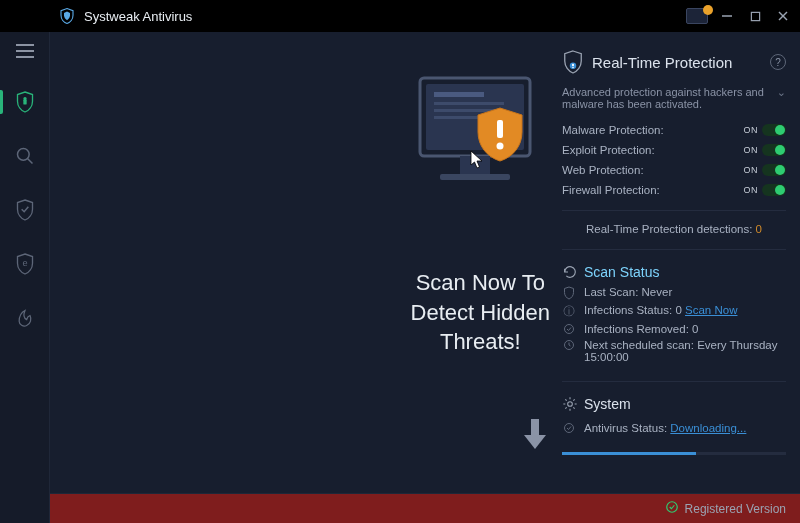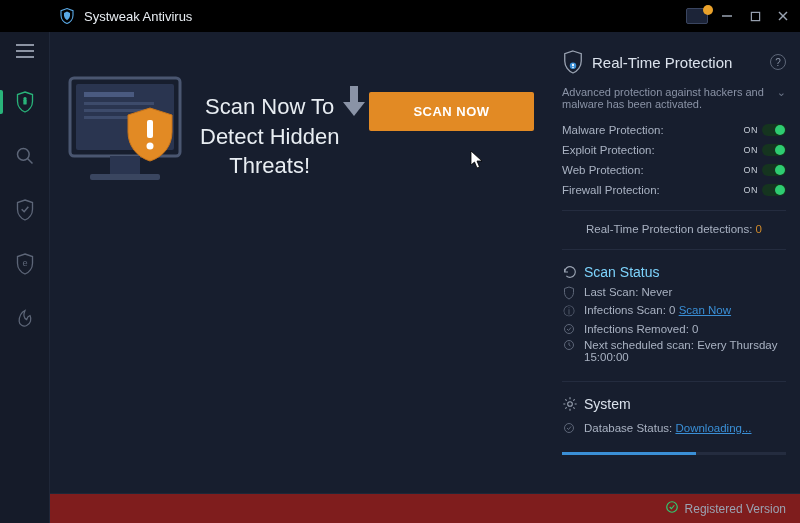--- a/index.html
+++ b/index.html
@@ -89,23 +89,24 @@
   }
 
   .main {
     flex: 1;
     display: flex;
     position: relative;
   }
   .center {
     flex: 1;
     display: flex;
-    flex-direction: row;
-    align-items: flex-start;
+    flex-direction: column;
+    align-items: flex-end;
     padding-top: 38px;
+    gap: 46px;
   }
   .monitor-wrap { position: relative; width: 150px; height: 130px; }
   .hero-text {
     margin-top: 22px;
     text-align: center;
     color: #e8edf2;
     font-size: 22px;
     font-weight: 400;
     line-height: 1.35;
   }
@@ -414,21 +415,21 @@
         <div class="status-row">
           <span class="ico">
               <svg width="12" height="14" viewBox="0 0 24 26">
                 <path d="M12 1 L21 4 V12 C21 18 17 23 12 25 C7 23 3 18 3 12 V4 Z" stroke="currentColor" stroke-width="2" fill="none"></path>
               </svg>
             </span>
           <span><span>Last Scan:</span> <span>Never</span></span>
         </div>
         <div class="status-row">
           <span class="ico">ⓘ</span>
-          <span><span>Infections Scan:</span> <span>0</span> <span class="link">Scan Now</span></span>
+          <span><span>Infections Status:</span> <span>0</span> <span class="link">Scan Now</span></span>
         </div>
         <div class="status-row">
           <span class="ico">
               <svg width="12" height="12" viewBox="0 0 24 24">
                 <circle cx="12" cy="12" r="9" stroke="currentColor" stroke-width="2" fill="none"></circle>
                 <path d="M8 12 L11 15 L16 9" stroke="currentColor" stroke-width="2" fill="none"></path>
               </svg>
             </span>
           <span><span>Infections Removed:</span> <span>0</span></span>
         </div>
@@ -451,21 +452,21 @@
           </svg>
         <span>System</span>
       </div>
       <div class="status-row">
         <span class="ico">
             <svg width="12" height="12" viewBox="0 0 24 24">
               <circle cx="12" cy="12" r="9" stroke="currentColor" stroke-width="2" fill="none"></circle>
               <path d="M8 12 L11 15 L16 9" stroke="currentColor" stroke-width="2" fill="none"></path>
             </svg>
           </span>
-        <span><span>Database Status:</span> <span class="link">Downloading...</span></span>
+        <span><span>Antivirus Status:</span> <span class="link">Downloading...</span></span>
       </div>
       <div class="progress">
           <div class="bar"></div>
         </div>
     </div>
   </div>
 </div>
 
 <div class="footer">
   <span class="check"><svg width="14" height="14" viewBox="0 0 24 24">

